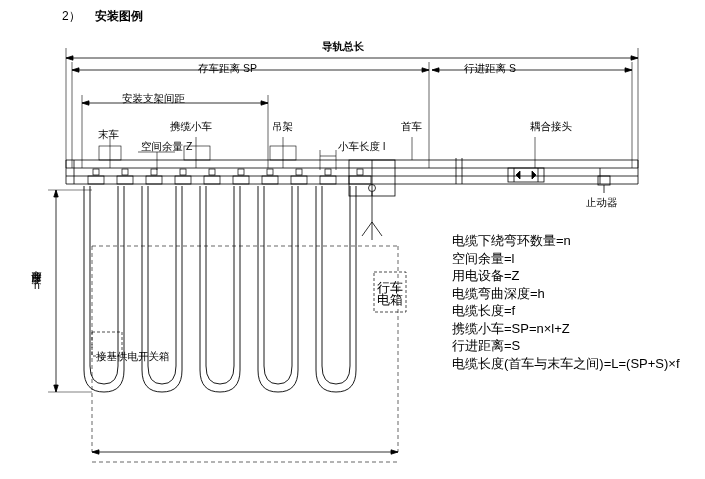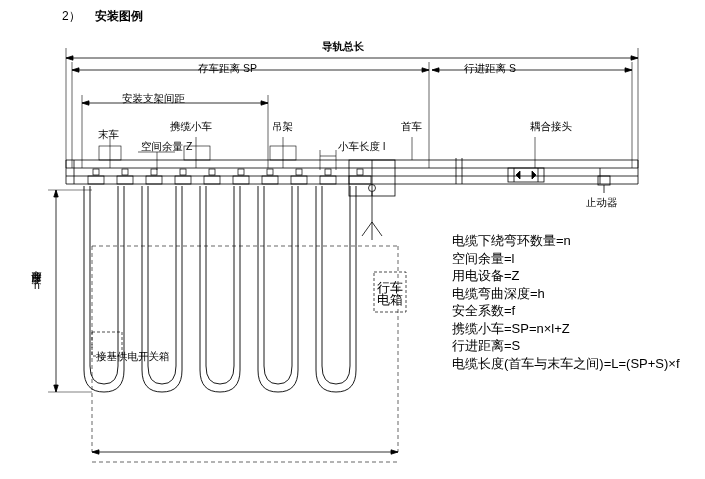--- a/index.html
+++ b/index.html
@@ -244,19 +244,19 @@
   <div class="boxlbl" style="left:374px; top:282px; width:32px;">行车</div>
   <div class="boxlbl" style="left:374px; top:294px; width:32px;">电箱</div>
 
   <div class="vlbl" style="left:30px; top:262px;">弯曲深度 h</div>
 
   <div class="legend" style="left:452px; top:232px;">
     <div>电缆下绕弯环数量=n</div>
     <div>空间余量=l</div>
     <div>用电设备=Z</div>
     <div>电缆弯曲深度=h</div>
-    <div>安全系数=f</div>
+    <div>电缆长度=f</div>
     <div>携缆小车=SP=n×l+Z</div>
     <div>行进距离=S</div>
     <div>电缆长度(首车与末车之间)=L=(SP+S)×f</div>
   </div>
 
 </div>
 
 </body></html>

